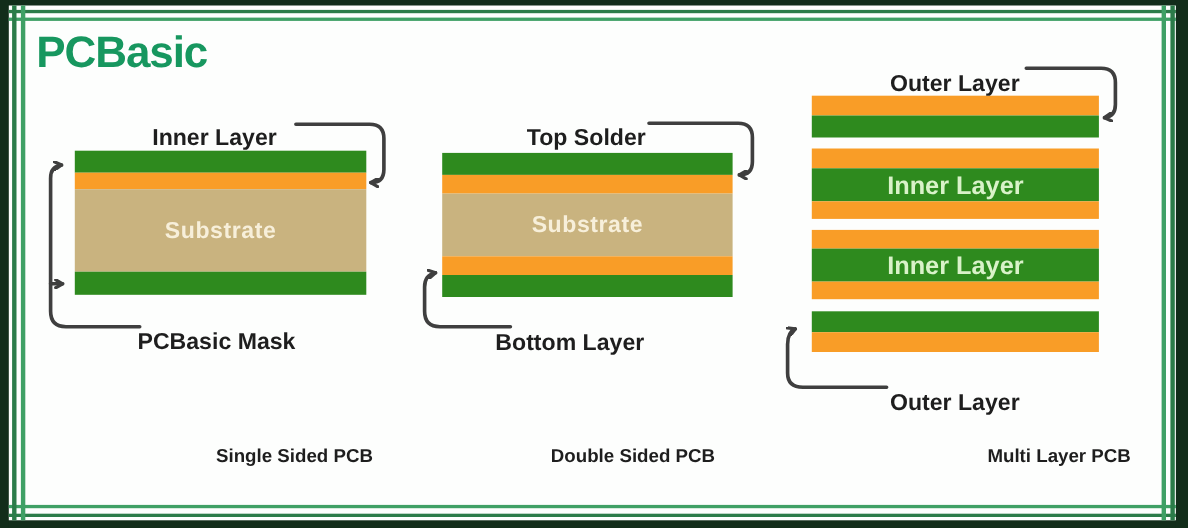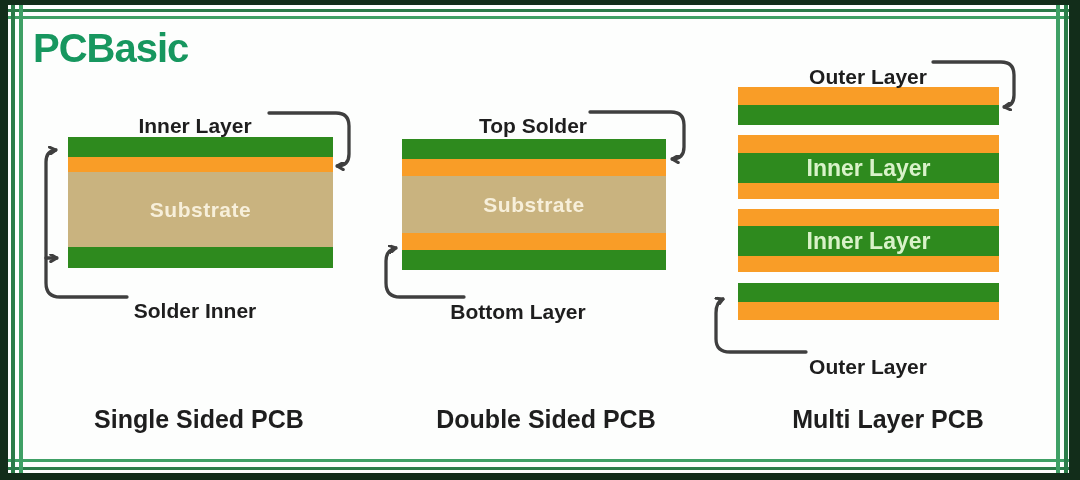--- a/index.html
+++ b/index.html
@@ -54,25 +54,25 @@
     text-align:center;white-space:nowrap;margin-top:14px;
   }
   #lbl-copper{left:122px;top:100px;width:146px;}
   #lbl-solder{left:125px;top:285px;width:140px;}
   #lbl-top{left:458px;top:100px;width:150px;}
   #lbl-bottom{left:442px;top:286px;width:152px;}
   #lbl-outer-top{left:793px;top:51px;width:150px;}
   #lbl-outer-bottom{left:793px;top:341px;width:150px;}
 
   .caption{
-    position:absolute;top:405px;font-size:25px;font-weight:bold;
-    color:var(--text_dark);text-align:center;white-space:nowrap;
+    position:absolute;top:405px;font-size:17px;font-weight:bold;
+    color:var(--text_dark);text-align:right;white-space:nowrap;
   }
   #cap-single{left:59px;width:280px;}
-  #cap-double{left:406px;width:280px;}
+  #cap-double{left:370px;width:280px;}
   #cap-multi{left:748px;width:280px;}
 
   
   #arrows{position:absolute;left:0;top:0;width:1080px;height:480px;pointer-events:none;}
   #arrows path{fill:none;stroke:var(--arrow_gray);stroke-width:3.3px;stroke-linecap:round;}
 </style>
 </head>
 <body>
 
 <div class="fband top"></div>
@@ -126,21 +126,21 @@
     <div class="center-txt inner-txt">Inner Layer</div>
   </div>
   <div class="band orange" style="height:16px"></div>
 </div>
 <div class="multi-group" id="mg4">
   <div class="band green" style="height:19px"></div>
   <div class="band orange" style="height:18px"></div>
 </div>
 
 <div class="lbl" id="lbl-copper">Inner Layer</div>
-<div class="lbl" id="lbl-solder">Solder Inner</div>
+<div class="lbl" id="lbl-solder">PCBasic Mask</div>
 <div class="lbl" id="lbl-top">Top Solder</div>
 <div class="lbl" id="lbl-bottom">Bottom Layer</div>
 <div class="lbl" id="lbl-outer-top">Outer Layer</div>
 <div class="lbl" id="lbl-outer-bottom">Outer Layer</div>
 
 <div class="caption" id="cap-single">Single Sided PCB</div>
 <div class="caption" id="cap-double">Double Sided PCB</div>
 <div class="caption" id="cap-multi">Multi Layer PCB</div>
 
 <svg id="arrows" viewBox="0 0 1080 480">

